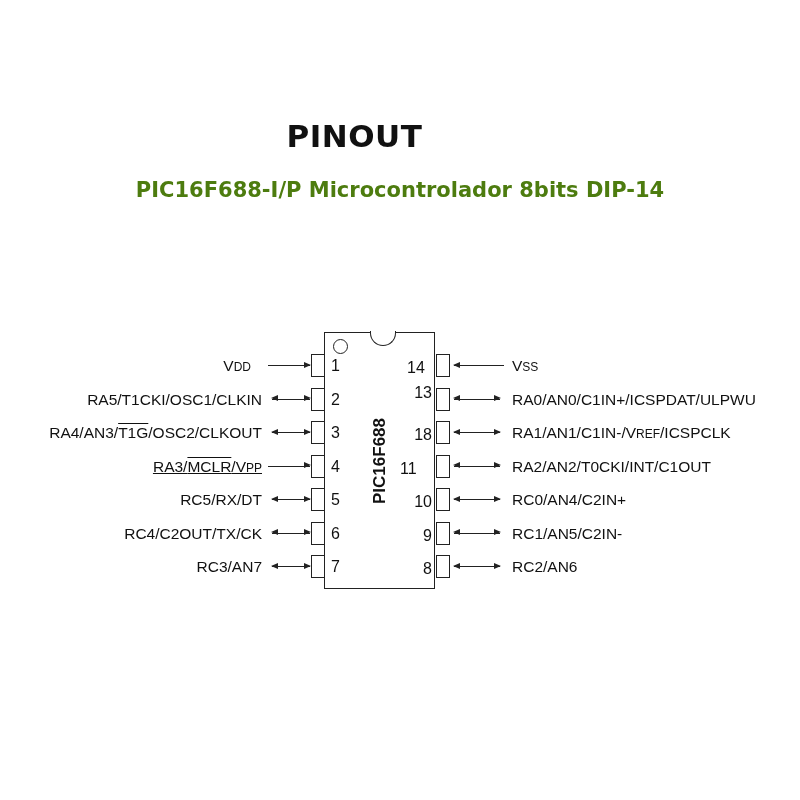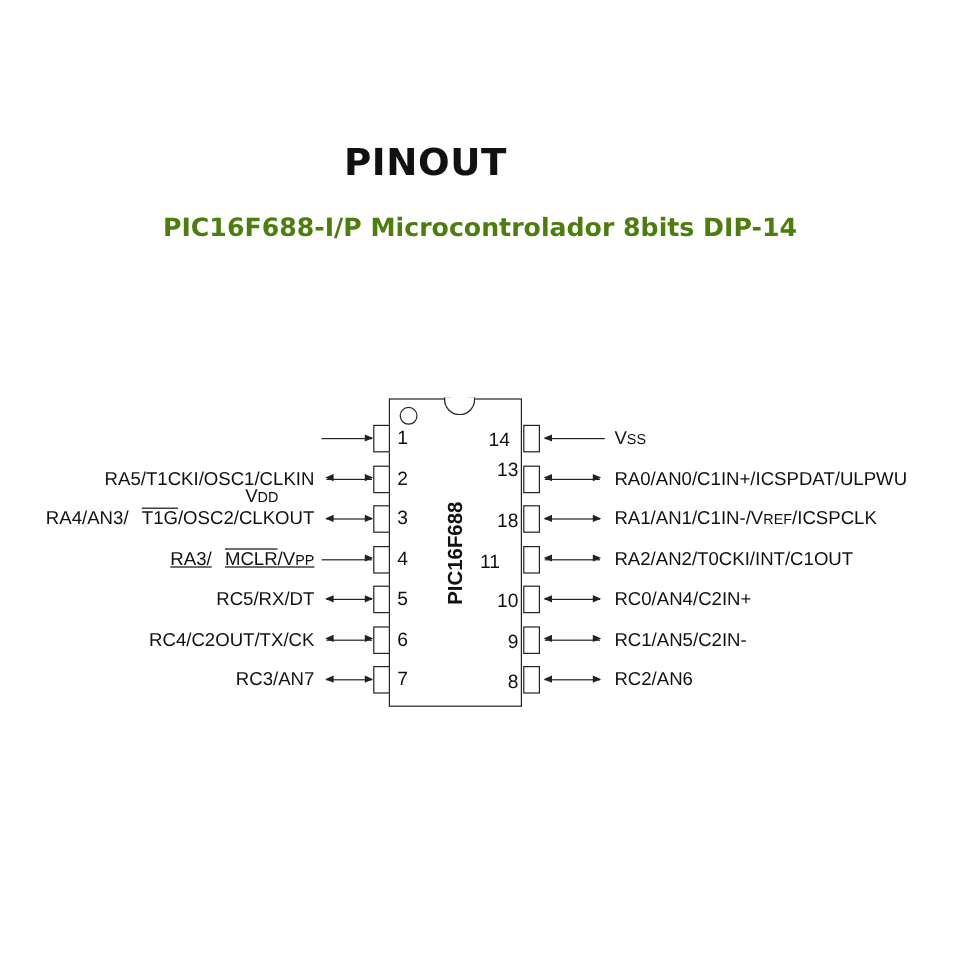--- a/index.html
+++ b/index.html
@@ -11,40 +11,40 @@
   .dot { position:absolute; left:8px; top:6px; width:13px; height:13px; border:1.3px solid #222; border-radius:50%; }
   .chip-label { position:absolute; left:50%; top:50%; transform:translate(-50%,-50%) rotate(-90deg); font-weight:bold; font-size:17px; white-space:nowrap; }
   .pinbox { position:absolute; width:14px; height:23px; border:1.3px solid #222; box-sizing:border-box; background:#fff; }
   .pinnum { position:absolute; font-size:16px; }
   .lbl { position:absolute; font-size:15.5px; white-space:nowrap; line-height:18px; }
   .lbl.left { text-align:right; right:540px; }
   .lbl.right { left:512px; }
   .arrow { position:absolute; height:0; border-top:1.2px solid #222; }
   .ah-r::after { content:""; position:absolute; right:-1px; top:-4.5px; border-left:7px solid #222; border-top:3.5px solid transparent; border-bottom:3.5px solid transparent; }
   .ah-l::before { content:""; position:absolute; left:-1px; top:-4.5px; border-right:7px solid #222; border-top:3.5px solid transparent; border-bottom:3.5px solid transparent; }
-  .ov { text-decoration:overline;margin-left:11px; }
+  .ov { text-decoration:overline; }
   .sm { font-size:12px; }
 </style>
 </head>
 <body>
 
 <div class="title">PINOUT</div>
 <div class="subtitle">PIC16F688-I/P Microcontrolador 8bits DIP-14</div>
 
 <div class="chip">
   <div class="notch"></div>
   <div class="dot"></div>
   <div class="chip-label">PIC16F688</div>
 </div>
 
 <div id="pins">
     <div class="pinbox" style="left: 311px; top: 354px;"></div>
     <div class="pinnum" style="left: 331px; top: 357px;">1</div>
     <div class="arrow ah-r" style="left: 268px; width: 42px; top: 365px;"></div>
-    <div class="lbl left" style="top: 357px; right: 568px; margin-top: 48px;"><span>V</span><span class="sm">DD</span></div>
+    <div class="lbl left" style="top: 357px; right: 549px;"><span>V</span><span class="sm">DD</span></div>
     <div class="pinbox" style="left: 311px; top: 387.5px;"></div>
     <div class="pinnum" style="left: 331px; top: 390.5px;">2</div>
     <div class="arrow ah-r ah-l" style="left: 272px; width: 38px; top: 398.5px;"></div>
     <div class="lbl left" style="top: 390.5px; right: 538px;"><span>RA5/T1CKI/OSC1/CLKIN</span></div>
     <div class="pinbox" style="left: 311px; top: 421px;"></div>
     <div class="pinnum" style="left: 331px; top: 424px;">3</div>
     <div class="arrow ah-r ah-l" style="left: 272px; width: 38px; top: 432px;"></div>
     <div class="lbl left" style="top: 424px; right: 538px;"><span>RA4/AN3/</span><span class="ov">T1G</span><span>/OSC2/CLKOUT</span></div>
     <div class="pinbox" style="left: 311px; top: 454.5px;"></div>
     <div class="pinnum" style="left: 331px; top: 457.5px;">4</div>

